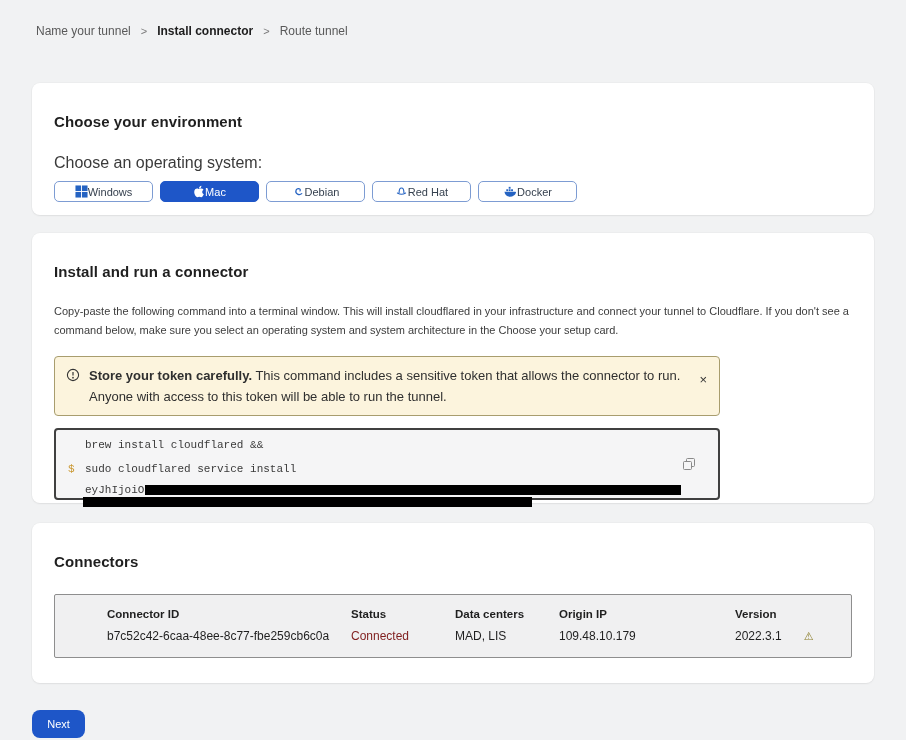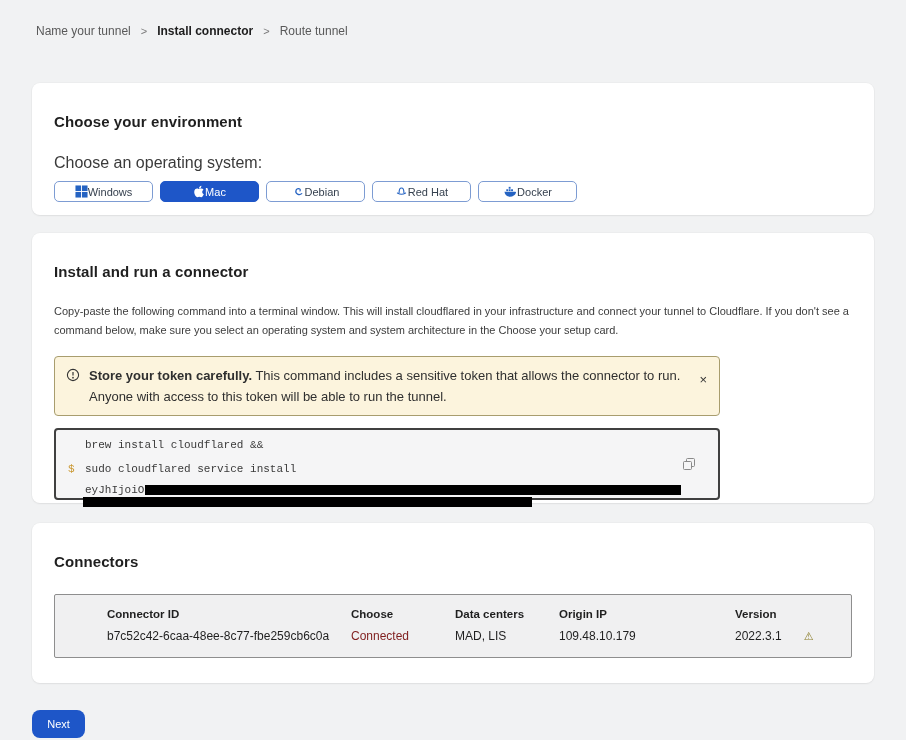--- a/index.html
+++ b/index.html
@@ -271,21 +271,21 @@
   </div>
 </section>
 
 
 <section class="card" id="connectors-card">
   <h2 class="card-title">Connectors</h2>
 
   <div class="connectors-table">
     <div class="tbl-row tbl-header">
       <span>Connector ID</span>
-      <span>Choose</span>
+      <span>Status</span>
       <span>Data centers</span>
       <span>Origin IP</span>
       <span>Version</span>
     </div>
     <div class="tbl-row tbl-values">
       <span>b7c52c42-6caa-48ee-8c77-fbe259cb6c0a</span>
       <span class="status-connected">Connected</span>
       <span>MAD, LIS</span>
       <span>109.48.10.179</span>
       <span class="version-cell">

